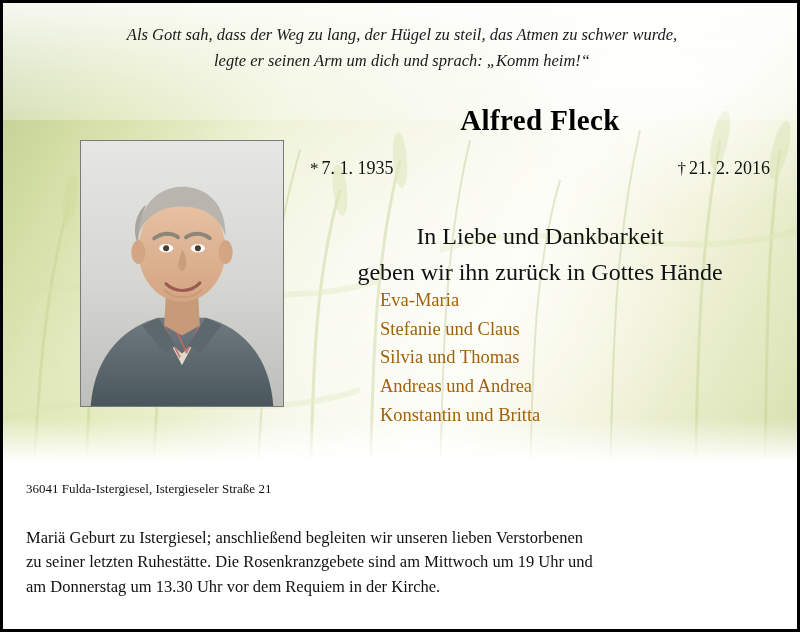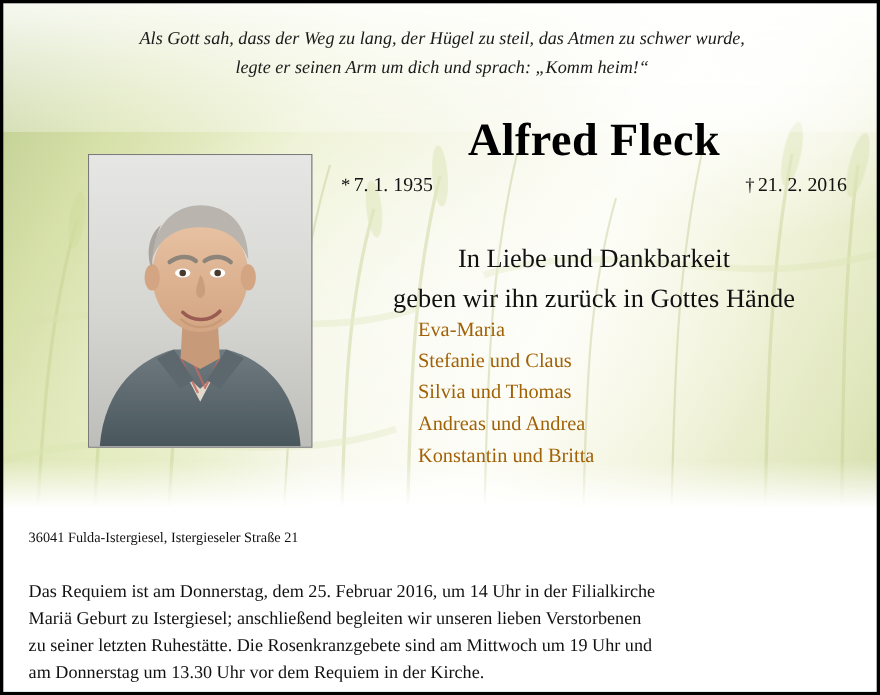--- a/index.html
+++ b/index.html
@@ -92,21 +92,21 @@
     box-sizing: border-box;
   }
   .portrait svg { display: block; width: 100%; height: 100%; }
 
   .name {
     position: absolute;
     top: 104px;
     left: 310px;
     width: 460px;
     text-align: center;
-    font-size: 42px;
+    font-size: 29px;
     font-weight: bold;
     letter-spacing: 0.4px;
     color: #000000;
   }
   .dates {
     position: absolute;
     top: 158px;
     left: 310px;
     width: 460px;
     display: flex;
@@ -286,21 +286,20 @@
       <div>Eva-Maria</div>
       <div>Stefanie und Claus</div>
       <div>Silvia und Thomas</div>
       <div>Andreas und Andrea</div>
       <div>Konstantin und Britta</div>
     </div>
 
     <div class="address">36041 Fulda-Istergiesel, Istergieseler Straße 21</div>
 
     <div class="service">
-      <div>Das Requiem ist am Donnerstag, dem 25. Februar 2016, um 14 Uhr in der Filialkirche</div>
       <div>Mariä Geburt zu Istergiesel; anschließend begleiten wir unseren lieben Verstorbenen</div>
       <div>zu seiner letzten Ruhestätte. Die Rosenkranzgebete sind am Mittwoch um 19 Uhr und</div>
       <div>am Donnerstag um 13.30 Uhr vor dem Requiem in der Kirche.</div>
     </div>
 
   </div>
 
   <div class="frame"></div>
 </div>
 

